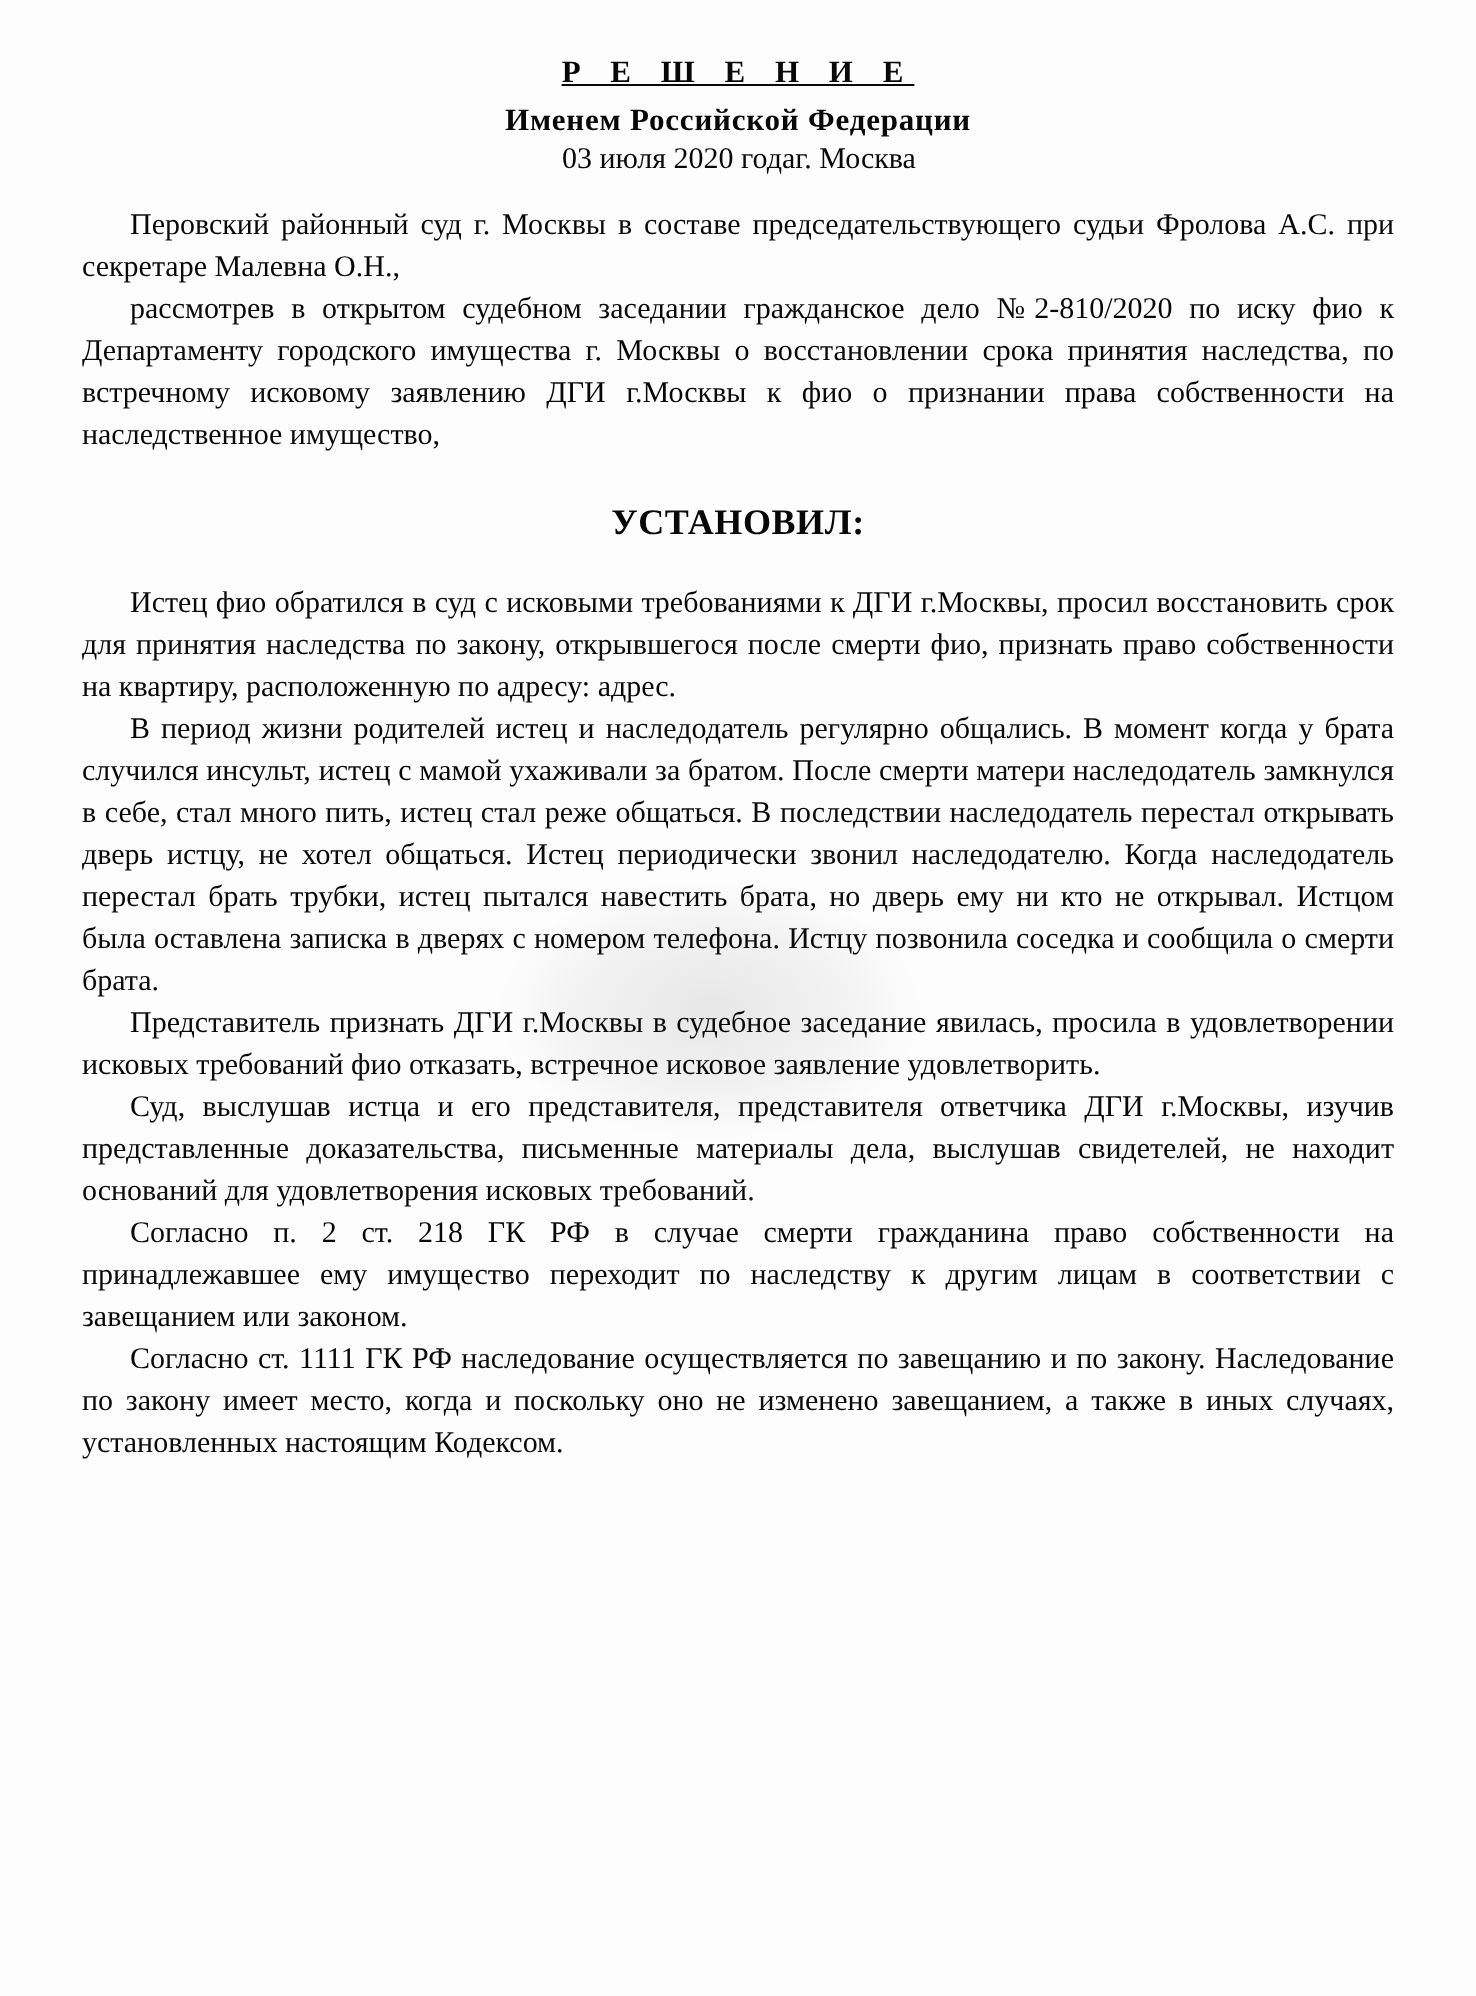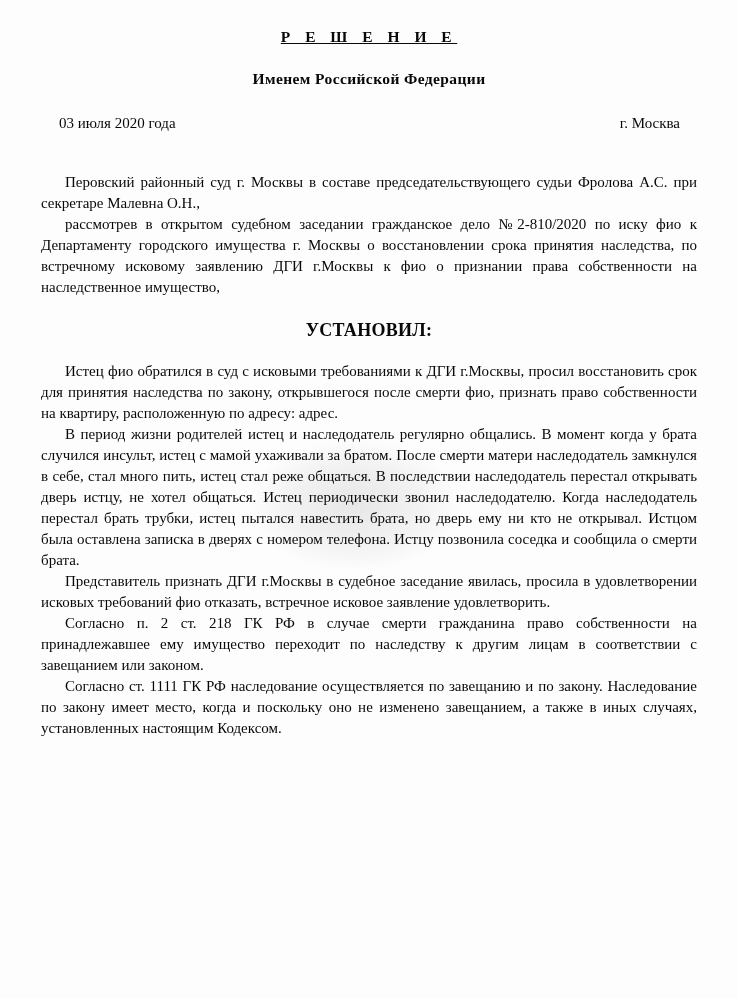--- a/index.html
+++ b/index.html
@@ -43,32 +43,31 @@
     font-size: 15.5px;
     letter-spacing: 5.5px;
     line-height: 22px;
     text-decoration: underline;
   }
   .doc-subtitle {
     font-weight: bold;
     font-size: 15.5px;
     line-height: 22px;
     letter-spacing: 0.4px;
-    margin-top: 20px;
+    margin-top: 2px;
   }
   .dateline {
     display: flex;
-    justify-content: space-between;
+    justify-content: center;
     align-items: baseline;
-    margin-top: 25px;
     font-size: 15px;
     padding: 0 17px 0 18px;
   }
   .body-block {
-    margin-top: 40px;
+    margin-top: 14px;
   }
   p.para {
     margin: 0;
     font-size: 15px;
     line-height: 21px;
     text-align: justify;
     text-indent: 24px;
     text-justify: inter-word;
     hyphens: none;
   }
@@ -104,18 +103,19 @@
       <p class="para">Перовский районный суд г. Москвы в составе председательствующего судьи Фролова А.С. при секретаре Малевна О.Н.,</p>
       <p class="para">рассмотрев в открытом судебном заседании гражданское  дело  №2-810/2020 по иску фио к Департаменту городского имущества г. Москвы о восстановлении срока принятия наследства, по встречному исковому заявлению ДГИ г.Москвы к  фио о признании права собственности на наследственное имущество,</p>
     </div>
 
     <div class="section-heading">УСТАНОВИЛ:</div>
 
     <div>
       <p class="para">Истец фио обратился в суд с исковыми требованиями к ДГИ г.Москвы, просил восстановить срок для принятия наследства по закону, открывшегося после смерти фио, признать право собственности на квартиру, расположенную по адресу: адрес.</p>
       <p class="para">В период жизни родителей истец и наследодатель регулярно общались. В момент когда у брата случился инсульт, истец с мамой ухаживали за братом. После смерти матери наследодатель замкнулся в себе, стал много пить, истец стал реже общаться. В последствии наследодатель перестал открывать дверь истцу, не хотел общаться. Истец периодически звонил наследодателю. Когда наследодатель перестал брать трубки, истец пытался навестить брата, но дверь ему ни кто не открывал. Истцом была оставлена записка в дверях с номером телефона. Истцу позвонила соседка и сообщила о смерти брата.</p>
       <p class="para">Представитель признать ДГИ г.Москвы в судебное заседание явилась, просила в удовлетворении исковых требований фио отказать, встречное исковое заявление удовлетворить.</p>
+      <p class="para">Суд, выслушав истца и его представителя, представителя ответчика ДГИ г.Москвы, изучив представленные доказательства, письменные материалы дела, выслушав свидетелей, не находит оснований для удовлетворения исковых требований.</p>
       <p class="para"> Согласно п. 2 ст. 218 ГК РФ в случае смерти гражданина право собственности на принадлежавшее ему имущество переходит по наследству к другим лицам в соответствии с завещанием или законом.</p>
       <p class="para">Согласно ст. 1111 ГК РФ наследование осуществляется по завещанию и по закону. Наследование по закону имеет место, когда и поскольку оно не изменено завещанием, а также в иных случаях, установленных настоящим Кодексом.</p>
     </div>
 
   </div>
 </div>
 
 </body></html>

